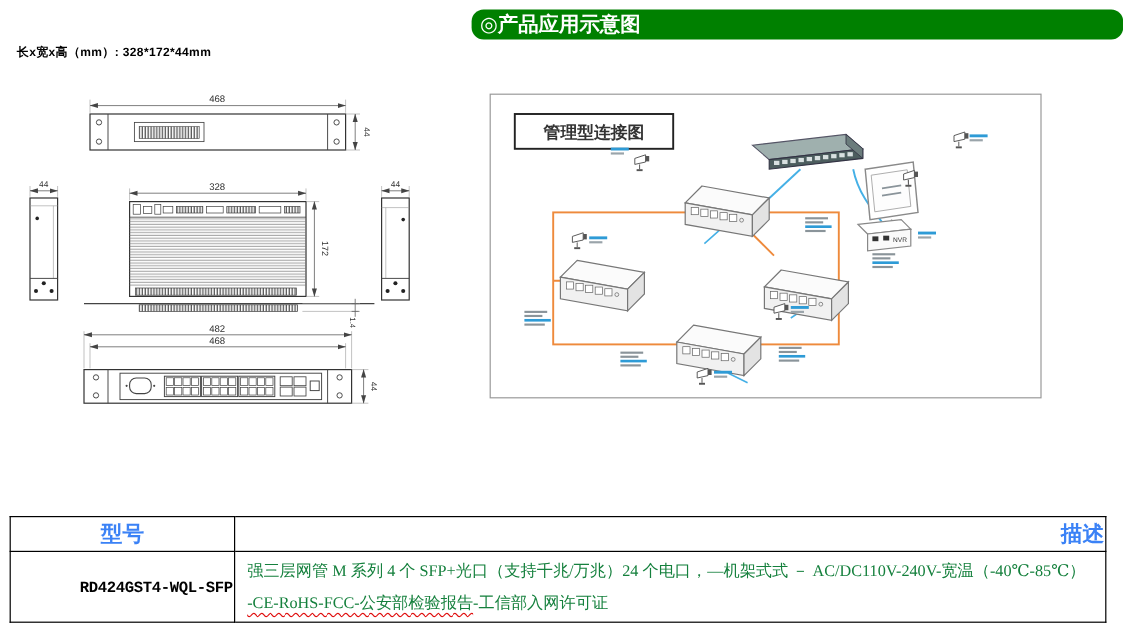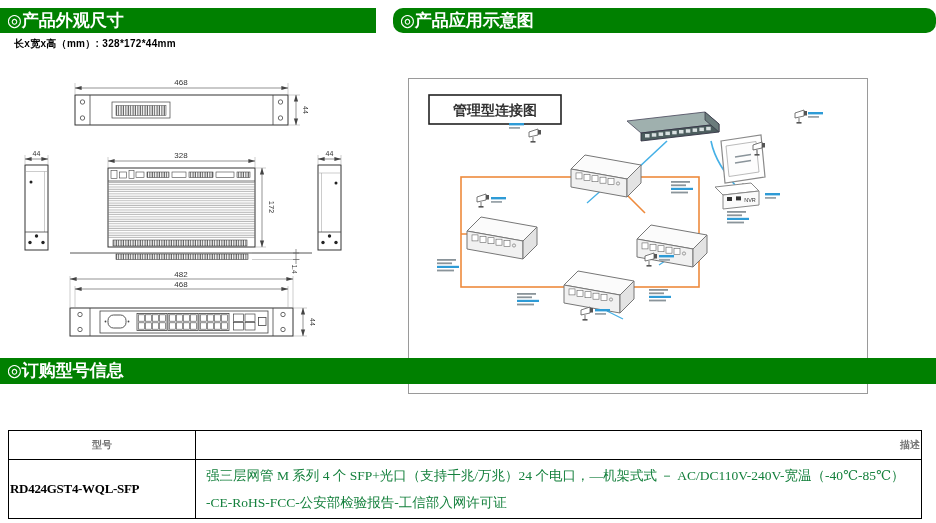--- a/index.html
+++ b/index.html
@@ -4,43 +4,42 @@
 <style>
   html,body{margin:0;padding:0;background:#fff;}
   .canvas{position:relative;width:936px;height:523px;background:#fff;overflow:hidden;
           font-family:"Liberation Sans","DejaVu Sans",sans-serif;}
   .gbar{position:absolute;background:#008000;color:#fff;font-weight:bold;
         font-size:17px;height:25px;line-height:25px;white-space:nowrap;
         padding-left:7px;box-sizing:border-box;}
   .size-note{position:absolute;left:14px;top:37px;font-size:10px;font-weight:bold;
              color:#000;letter-spacing:.3px;}
   .techsvg{position:absolute;left:0;top:64px;}
-  .diagbox{position:absolute;left:408px;top:78px;width:460px;height:316px;
+  .diagbox{position:absolute;left:408px;top:78px;width:460px;height:254px;
            border:1px solid #9a9a9a;background:#fff;box-sizing:border-box;}
   .ordertable{position:absolute;left:8px;top:430px;width:914px;border-collapse:collapse;
               background:#fff;table-layout:fixed;}
   .ordertable td,.ordertable th{border:1.6px solid #000;box-sizing:border-box;}
-  .ordertable th{height:29px;color:#737373;font-size:10px;font-weight:bold;
+  .ordertable th{height:29px;color:#3b82f6;font-size:18px;font-weight:bold;
                  font-family:"Liberation Sans","DejaVu Sans",sans-serif;}
   th.model-h{width:187px;text-align:center;}
   th.desc-h{text-align:right;padding-left:10px;}
-  td.model-c{text-align:left;font-weight:bold;font-size:13px;
-             font-family:Liberation Serif, serif;letter-spacing:-.3px;}
+  td.model-c{text-align:right;font-weight:bold;font-size:13px;
+             font-family:Liberation Mono, monospace;letter-spacing:-.3px;}
   td.desc-c{font-size:13.5px;line-height:27px;padding:2px 8px 2px 10px;
             font-family:"Liberation Serif","DejaVu Serif",serif;color:#15803d;}
-  .wavy{text-decoration-style:wavy;
+  .wavy{text-decoration:underline;text-decoration-style:wavy;
         text-decoration-color:#e01010;text-decoration-thickness:1px;text-underline-offset:3px;}
   svg text{font-family:"Liberation Sans","DejaVu Sans",sans-serif;fill:#333;}
 </style>
 </head>
 <body>
 
 <div class="canvas">
 
-  <div class="gbar" style="left:0;top:8px;width:376px;">◎产品外观尺寸</div>
   <div class="gbar" style="left:393px;top:8px;width:543px;border-radius:10px;">◎产品应用示意图</div>
 
   <div class="size-note">长x宽x高（mm）: 328*172*44mm</div>
 
   <svg class="techsvg" width="400" height="296" viewBox="0 0 400 296">
     <defs>
       <marker id="ar" markerWidth="8" markerHeight="8" refX="6.6" refY="3" orient="auto-start-reverse" markerUnits="userSpaceOnUse">
         <path d="M0,0.9 L6.8,3 L0,5.1 Z" fill="#444"></path>
       </marker>
       <pattern id="hs" width="4" height="2.3" patternUnits="userSpaceOnUse">
@@ -275,21 +274,20 @@
       <use href="#lbl" x="186" y="230"></use>
 
       <use href="#devlbl" x="262" y="102"></use>
       <use href="#devlbl" x="28" y="180"></use>
       <use href="#devlbl" x="108" y="214"></use>
       <use href="#devlbl" x="240" y="210"></use>
       <use href="#devlbl" x="318" y="132"></use>
     </svg>
   </div>
 
-  <div class="gbar" style="left:0;top:358px;width:936px;height:26px;line-height:26px;">◎订购型号信息</div>
 
   <table class="ordertable">
     <tbody>
         <tr>
       <th class="model-h">型号</th>
       <th class="desc-h">描述</th>
     </tr>
     <tr>
       <td class="model-c">RD424GST4-WQL-SFP</td>
       <td class="desc-c">

